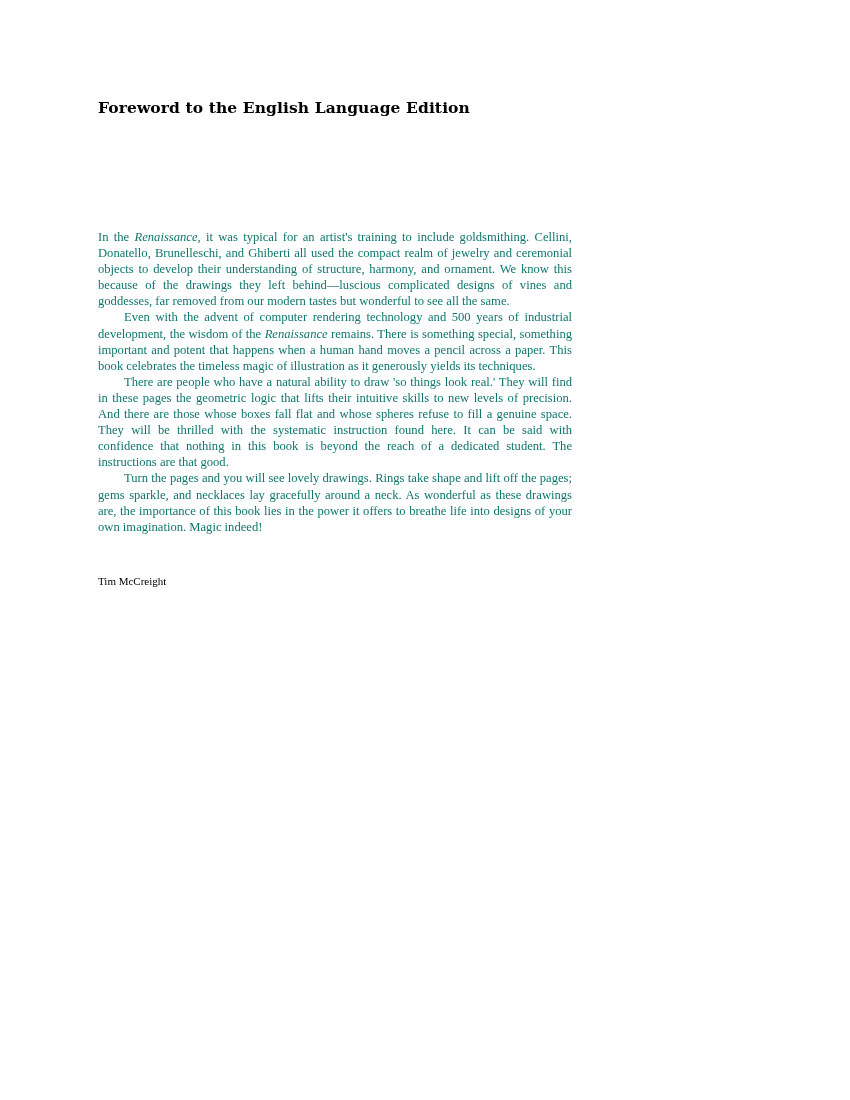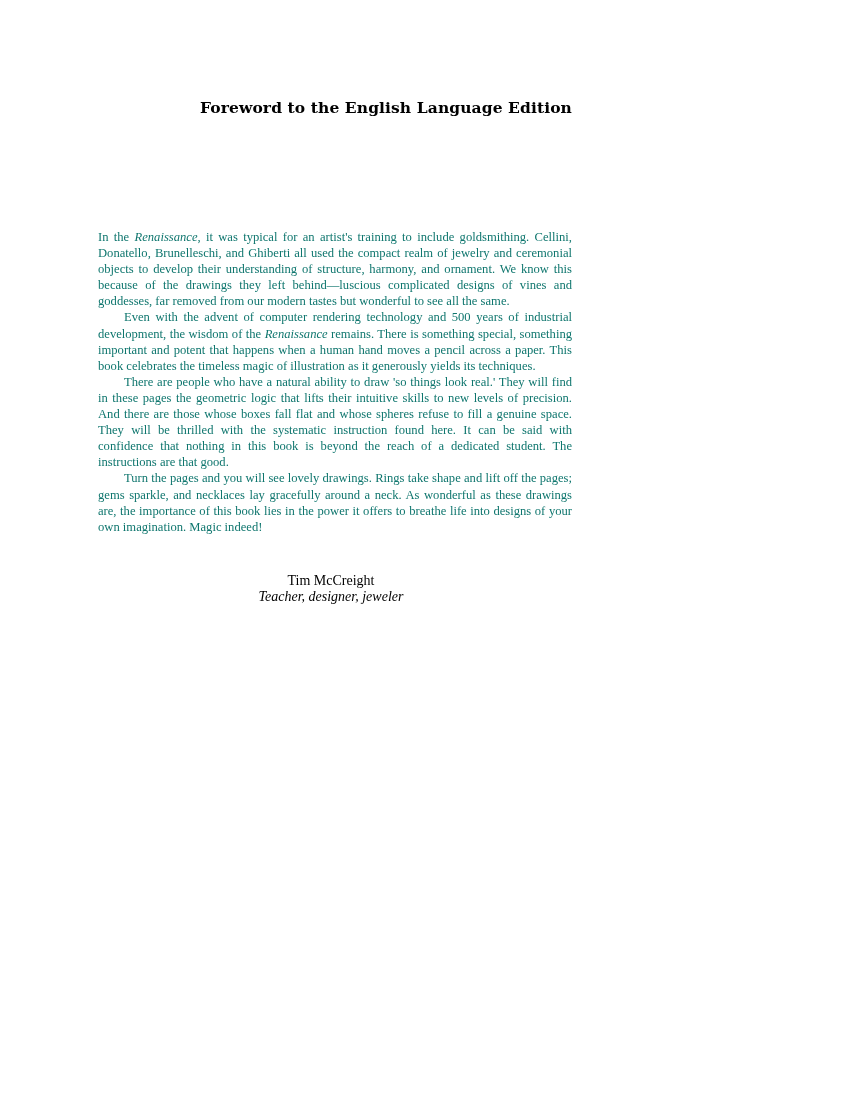--- a/index.html
+++ b/index.html
@@ -31,21 +31,20 @@
   }
   .doc-title {
     font-family: "DejaVu Serif", serif;
     font-weight: bold;
     font-size: 15.5px;
     letter-spacing: 0.1px;
     color: #000;
     margin: 0;
     padding: 0;
     white-space: nowrap;
-    text-align: right;
   }
   .body-block {
     position: absolute;
     left: 98px;
     top: 229px;
     width: 474px;
     font-size: 12.6px;
     line-height: 16.1px;
     text-align: justify;
     color: #0f766e;
@@ -61,23 +60,23 @@
   }
   .body-block p em,
   .signature em {
     font-style: italic;
   }
   .signature {
     position: absolute;
     left: 98px;
     top: 573px;
     width: 474px;
-    font-size: 14px;
+    font-size: 11px;
     line-height: 16.1px;
-    text-align: center;
+    text-align: left;
   }
   .signature .name {
     display: block;
     padding-right: 8px;
   }
   .signature .role {
     display: block;
     font-style: italic;
     padding-right: 8px;
   }
@@ -93,16 +92,15 @@
 
   <div class="body-block">
     <p>In the <em>Renaissance</em>, it was typical for an artist's training to include goldsmithing.   Cellini, Donatello, Brunelleschi, and Ghiberti all used the compact realm of jewelry and ceremonial objects to develop their understanding of structure, harmony, and ornament. We know this because of the drawings they left behind—luscious complicated designs of vines and goddesses, far removed from our modern tastes but wonderful to see all the same.</p>
     <p class="indent">Even with the advent of computer rendering technology and 500 years of industrial development, the wisdom of the <em>Renaissance</em> remains. There is something special, something important and potent that happens when a human hand moves a pencil across a paper. This book celebrates the timeless magic of illustration as it generously yields its techniques.</p>
     <p class="indent">There are people who have a natural ability to draw 'so things look real.' They will find in these pages the geometric logic that lifts their intuitive skills to new levels of precision. And there are those whose boxes fall flat and whose spheres refuse to fill a genuine space. They will be thrilled with the systematic instruction found here. It can be said with confidence that nothing in this book is beyond the reach of a dedicated student. The instructions are that good.</p>
     <p class="indent">Turn the pages and you will see lovely drawings. Rings take shape and lift off the pages; gems sparkle, and necklaces lay gracefully around a neck. As wonderful as these drawings are, the importance of this book lies in the power it offers to breathe life into designs of your own imagination. Magic indeed!</p>
   </div>
 
   <div class="signature">
     <span class="name">Tim McCreight</span>
-    <span class="role">Teacher, designer, jeweler</span>
   </div>
 
 </div>
 
 </body></html>

